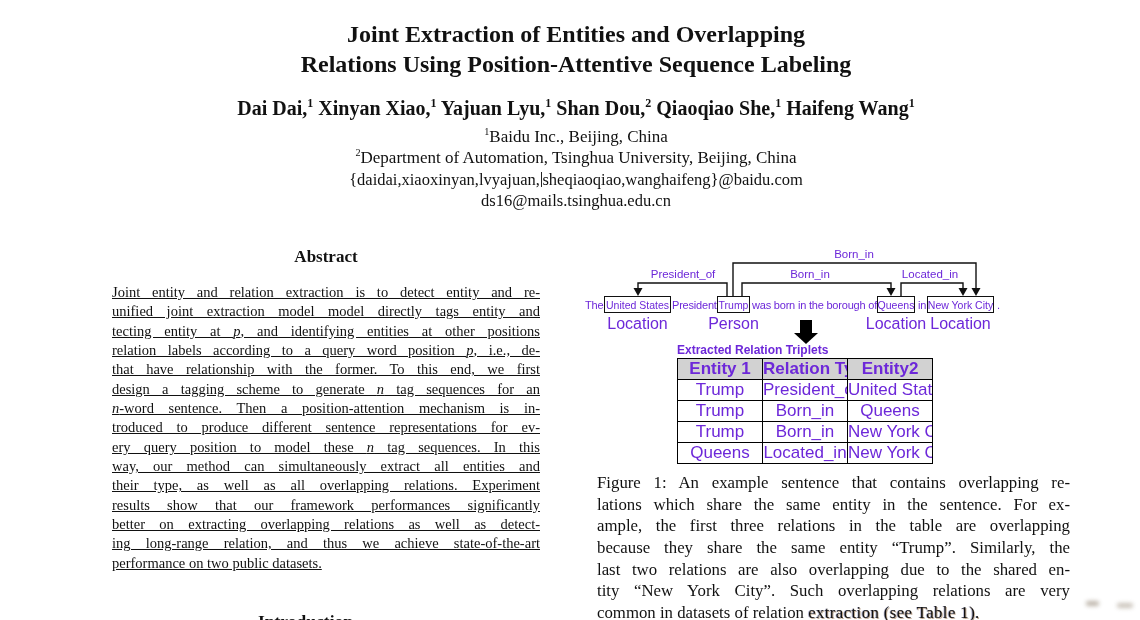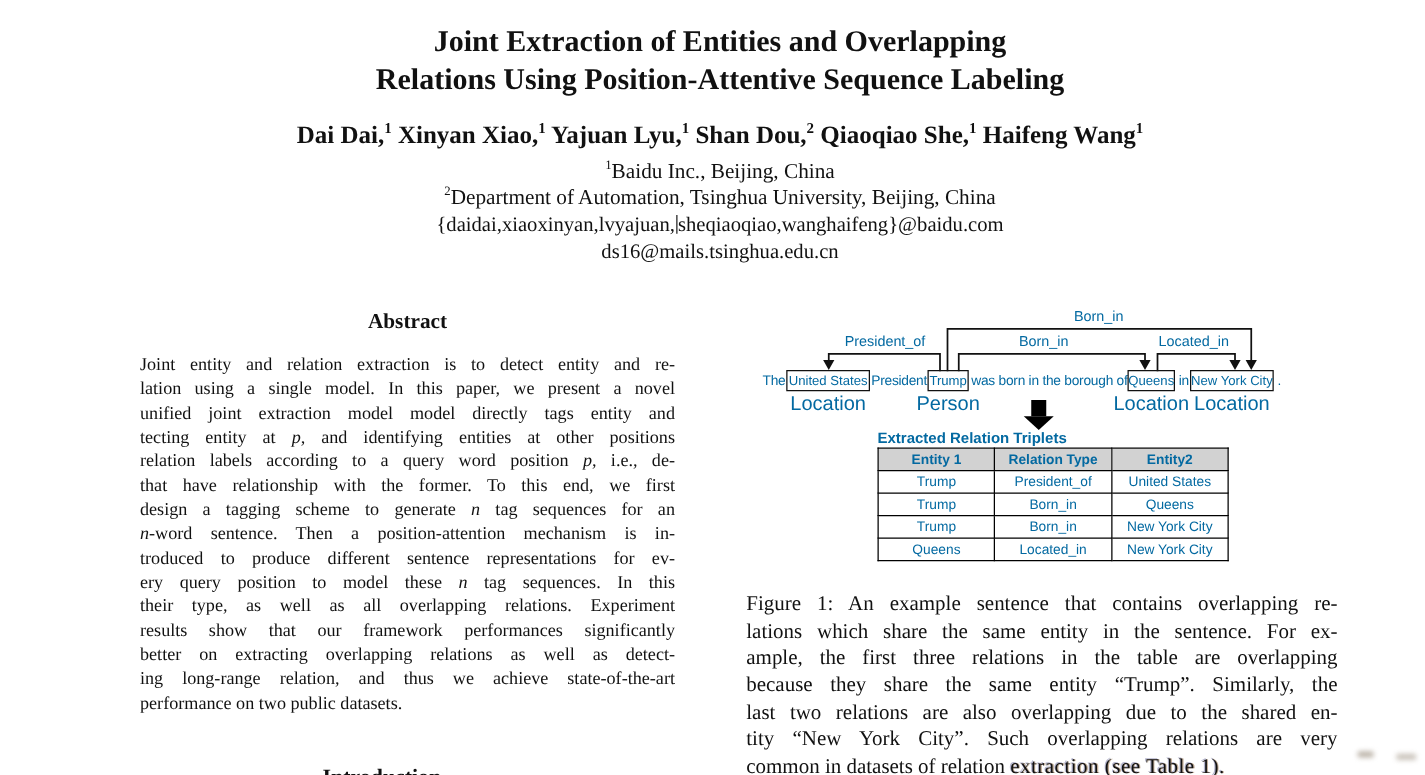--- a/index.html
+++ b/index.html
@@ -12,43 +12,43 @@
   .authors{position:absolute;left:0;top:97px;width:100%;font-weight:bold;font-size:20px;}
   .affil{position:absolute;left:0;width:100%;font-size:17px;}
   .a1{top:127px;} .a2{top:148px;}
   .email{position:absolute;left:0;width:100%;font-size:16.5px;}
   .e1{top:170px;} .e2{top:191px;}
   sup{font-size:60%;vertical-align:super;line-height:0;}
   .caret{display:inline-block;width:1.5px;height:15px;background:#222;margin:0 0 -2px 1px;}
   
   .abs-head{position:absolute;left:112px;top:247px;width:428px;text-align:center;
             font-weight:bold;font-size:17px;}
-  .abs{position:absolute;left:112px;top:283px;width:428px;font-size:14.5px;}
+  .abs{position:absolute;left:112px;top:283px;width:428px;font-size:14.5px;text-decoration:underline;}
   .jline{height:19.35px;line-height:19.35px;text-align:justify;text-align-last:justify;
          overflow:hidden;white-space:normal;}
   .jline.last{text-align-last:left;}
   .intro-head{position:absolute;left:258px;top:611px;font-weight:bold;font-size:17.5px;}
   
-  .fig{position:absolute;left:595px;top:240px;width:545px;height:232px;
-       font-family:"Liberation Sans",sans-serif;color:#0369a1;}
+  .fig{position:absolute;left:570px;top:240px;width:545px;height:232px;
+       font-family:"Liberation Sans",sans-serif;color:#6d28d9;}
   .fig svg{position:absolute;left:0;top:0;}
   .rel-lbl{position:absolute;transform:translateX(-50%);font-size:11.5px;white-space:nowrap;}
   .tok{position:absolute;top:59px;font-size:11px;letter-spacing:-0.2px;white-space:nowrap;}
   .ebox{position:absolute;top:56px;height:17px;box-sizing:border-box;border:1.3px solid #111;
         display:flex;align-items:center;justify-content:center;font-size:10.5px;white-space:nowrap;}
   .etype{position:absolute;top:calc(100% + 3px);left:50%;transform:translateX(-50%);
          font-size:16px;border:none;white-space:nowrap;}
   .bigarrow-stem{position:absolute;left:230px;top:80px;width:12px;height:13px;background:#000;}
   .bigarrow-head{position:absolute;left:224px;top:93px;width:0;height:0;
                  border-left:12px solid transparent;border-right:12px solid transparent;
                  border-top:11px solid #000;}
   .tbl-title{position:absolute;left:107px;top:103px;width:256px;
              font-weight:bold;font-size:12px;}
-  .triplets{position:absolute;left:107px;top:118px;width:281px;border-collapse:collapse;
-            font-size:11px;table-layout:fixed;}
+  .triplets{position:absolute;left:107px;top:118px;width:256px;border-collapse:collapse;
+            font-size:17px;table-layout:fixed;}
   .triplets th,.triplets td{border:1.2px solid #000;text-align:center;padding:0;height:17px;
             overflow:hidden;white-space:nowrap;}
   .triplets th{font-weight:bold;}
   
   .caption{position:absolute;left:597px;top:472px;width:473px;font-size:16.8px;}
   .cline{height:21.7px;line-height:21.7px;text-align:justify;text-align-last:justify;
          overflow:hidden;}
   .cline.last{text-align-last:left;}
   .garbled{filter:blur(0.6px);letter-spacing:0.4px;
            text-shadow:0.9px 0.6px 0 rgba(140,100,60,.55),-0.9px -0.3px 0 rgba(70,70,130,.40);}
@@ -67,29 +67,29 @@
     <div class="authors">Dai Dai,<sup>1</sup> Xinyan Xiao,<sup>1</sup> Yajuan Lyu,<sup>1</sup> Shan Dou,<sup>2</sup> Qiaoqiao She,<sup>1</sup> Haifeng Wang<sup>1</sup></div>
     <div class="affil a1"><sup>1</sup>Baidu Inc., Beijing, China</div>
     <div class="affil a2"><sup>2</sup>Department of Automation, Tsinghua University, Beijing, China</div>
     <div class="email e1"><span>{daidai,xiaoxinyan,lvyajuan,</span><span class="caret"></span><span>sheqiaoqiao,wanghaifeng}@baidu.com</span></div>
     <div class="email e2">ds16@mails.tsinghua.edu.cn</div>
   </div>
 
   <div class="abs-head">Abstract</div>
   <div class="abs">
     <div class="jline">Joint entity and relation extraction is to detect entity and re-</div>
-    <div class="jline">lation using a single model. In this paper, we present a novel</div>
     <div class="jline">unified joint extraction model model directly tags entity and</div>
     <div class="jline">tecting entity at <i>p</i>, and identifying entities at other positions</div>
     <div class="jline">relation labels according to a query word position <i>p</i>, i.e., de-</div>
     <div class="jline">that have relationship with the former. To this end, we first</div>
     <div class="jline">design a tagging scheme to generate <i>n</i> tag sequences for an</div>
     <div class="jline"><i>n</i>-word sentence. Then a position-attention mechanism is in-</div>
     <div class="jline">troduced to produce different sentence representations for ev-</div>
     <div class="jline">ery query position to model these <i>n</i> tag sequences. In this</div>
+    <div class="jline">way, our method can simultaneously extract all entities and</div>
     <div class="jline">their type, as well as all overlapping relations. Experiment</div>
     <div class="jline">results show that our framework performances significantly</div>
     <div class="jline">better on extracting overlapping relations as well as detect-</div>
     <div class="jline">ing long-range relation, and thus we achieve state-of-the-art</div>
     <div class="jline last">performance on two public datasets.</div>
   </div>
   <div class="intro-head">Introduction</div>
 
   <div class="fig">
 

